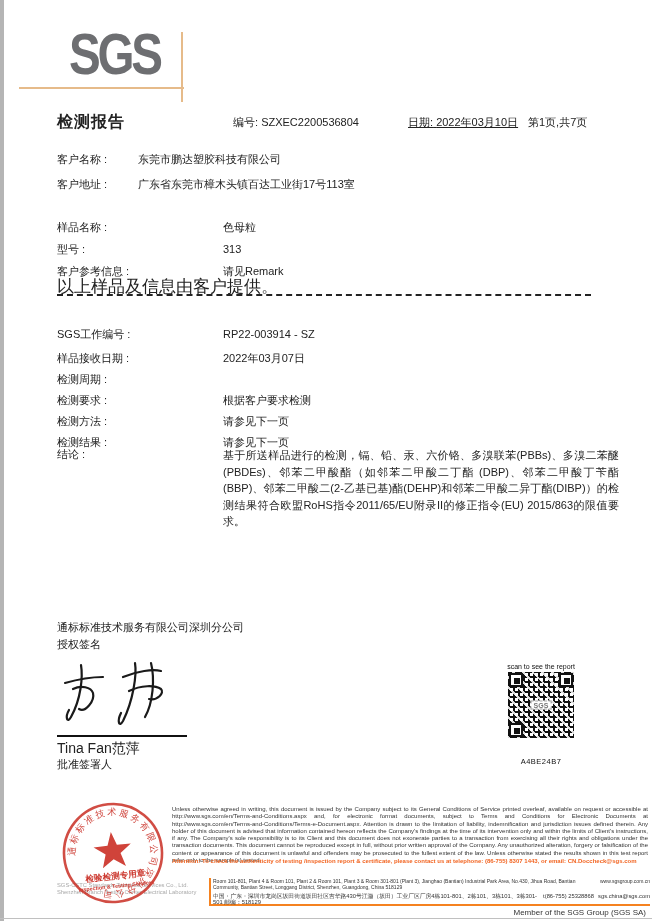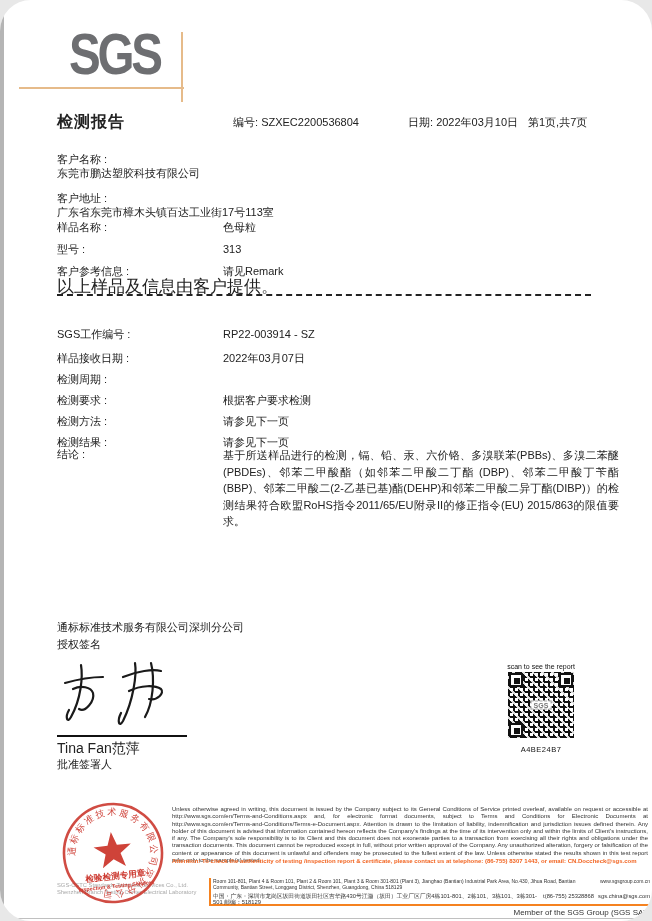--- a/index.html
+++ b/index.html
@@ -1,40 +1,40 @@
 <!DOCTYPE html>
 <html><head>
 <meta charset="utf-8">
 <style>
   html,body{margin:0;padding:0;background:#e8e8e8;}
   .page{position:relative;width:652px;height:921px;background:#ffffff;overflow:hidden;
-        font-family:"Liberation Sans","DejaVu Sans",sans-serif;color:#222;border-radius:31px;}
+        font-family:"Liberation Sans","DejaVu Sans",sans-serif;color:#222;}
   .edge-left{position:absolute;left:0;top:0;width:4px;height:921px;background:#b5b5b5;}
   .edge-bottom{position:absolute;left:0;top:918px;width:652px;height:1px;background:#c0c0c0;}
 
   
   .logo{position:absolute;left:57px;top:24px;width:150px;height:72px;}
   .logo-text{position:absolute;left:12px;top:-4px;font-size:58px;font-weight:bold;color:#6d6e71;
              letter-spacing:-4px;transform:scaleX(.82);transform-origin:left;}
   .logo-hline{position:absolute;left:-38px;top:63px;width:165px;height:2px;background:#e6bb8a;}
   .logo-vline{position:absolute;left:124px;top:8px;width:2px;height:70px;background:#e6bb8a;}
 
   
   .titlebar{position:absolute;left:57px;top:112px;width:560px;height:22px;}
   .doc-title{position:absolute;left:0;top:0;font-size:16px;font-weight:bold;letter-spacing:1px;}
   .rep-no{position:absolute;left:176px;top:3px;font-size:11px;}
-  .rep-date{position:absolute;left:351px;top:3px;font-size:11px;}
+  .rep-date{position:absolute;left:351px;top:3px;font-size:11px;text-decoration:underline;}
   .rep-page{position:absolute;left:471px;top:3px;font-size:11px;}
 
   
   .rows{position:absolute;left:57px;font-size:11px;}
   .row{display:flex;line-height:14px;}
   .row .lbl{flex:0 0 auto;}
   .client-rows{top:152px;width:560px;}
-  .client-rows .row{margin-bottom:11px;flex-direction:column;}
+  .client-rows .row{margin-bottom:11px;}
   .client-rows .lbl{width:81px;}
   .sample-rows{top:220px;width:560px;}
   .sample-rows .row{margin-bottom:8px;}
   .sample-rows .lbl{width:166px;}
   .note{position:absolute;left:57px;top:275px;font-size:17px;}
   .divider{position:absolute;left:57px;top:294px;width:534px;border-top:2px dashed #222;}
   .job-rows{top:327px;width:575px;}
   .job-rows .row{margin-bottom:7px;}
   .job-rows .lbl{width:166px;}
   .row.tall{margin-bottom:10px;}
@@ -56,21 +56,21 @@
   .qr{position:relative;width:66px;height:66px;margin:0 auto;background:#fff;
       background-image:
         repeating-linear-gradient(45deg, rgba(255,255,255,.85) 0 2px, transparent 2px 7px),
         repeating-linear-gradient(0deg, #111 0 2px, transparent 2px 5px),
         repeating-linear-gradient(90deg, #111 0 2px, #fff 2px 5px);}
   .finder{position:absolute;width:14px;height:14px;border:2.5px solid #111;background:#fff;box-sizing:border-box;}
   .finder::after{content:"";position:absolute;left:2.5px;top:2.5px;width:6px;height:6px;background:#111;}
   .finder.tl{left:1px;top:1px}.finder.tr{right:1px;top:1px}.finder.bl{left:1px;bottom:1px}
   .qr-logo{position:absolute;left:50%;top:50%;transform:translate(-50%,-50%);background:#fff;
            padding:0 2px;font-size:7px;font-weight:bold;color:#777;border:1px dashed #aaa;}
-  .qr-code{font-size:7.5px;color:#111;margin-top:7px;letter-spacing:.5px;}
+  .qr-code{font-size:7.5px;color:#111;margin-top:19px;letter-spacing:.5px;}
 
   
   .disclaimer{position:absolute;left:172px;top:806px;width:476px;font-size:6px;line-height:7.3px;
               text-align:justify;color:#333;}
   .attention{position:absolute;left:172px;top:858px;width:476px;font-size:6px;line-height:7.3px;
              font-weight:bold;color:#f26522;}
   .addr-block{position:absolute;left:213px;top:878px;width:437px;font-size:5px;color:#333;}
   .addr-row{display:flex;align-items:flex-start;margin-bottom:3px;}
   .addr-row .addr{flex:1;line-height:6px;}
   .addr-row .side{margin-left:4px;white-space:nowrap;}

